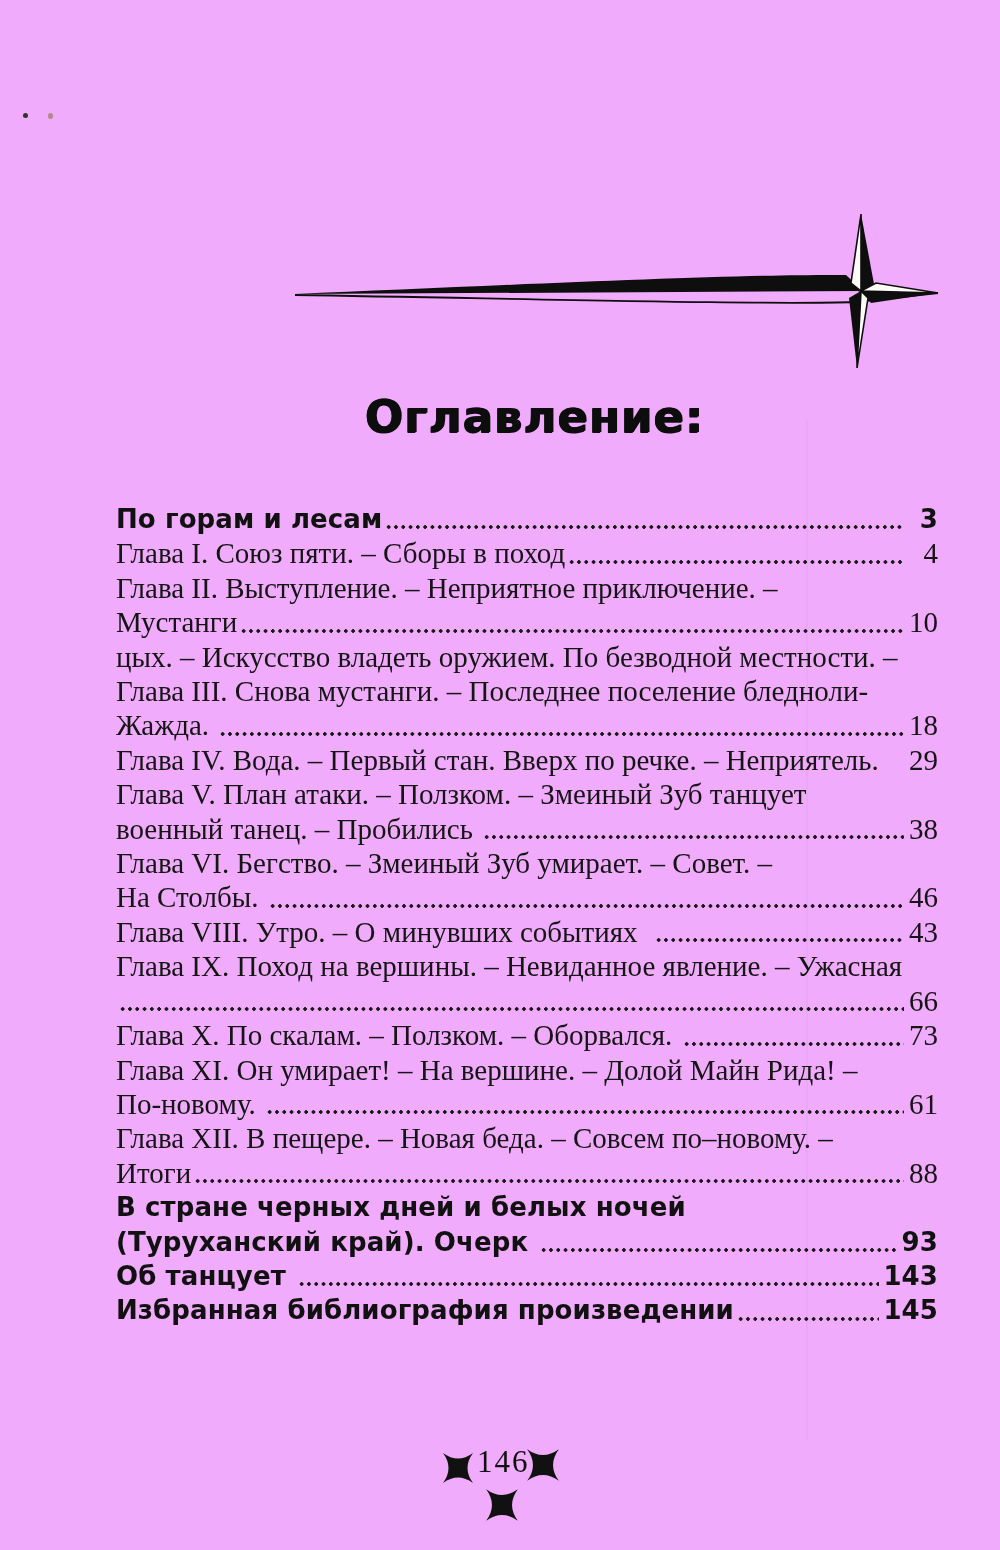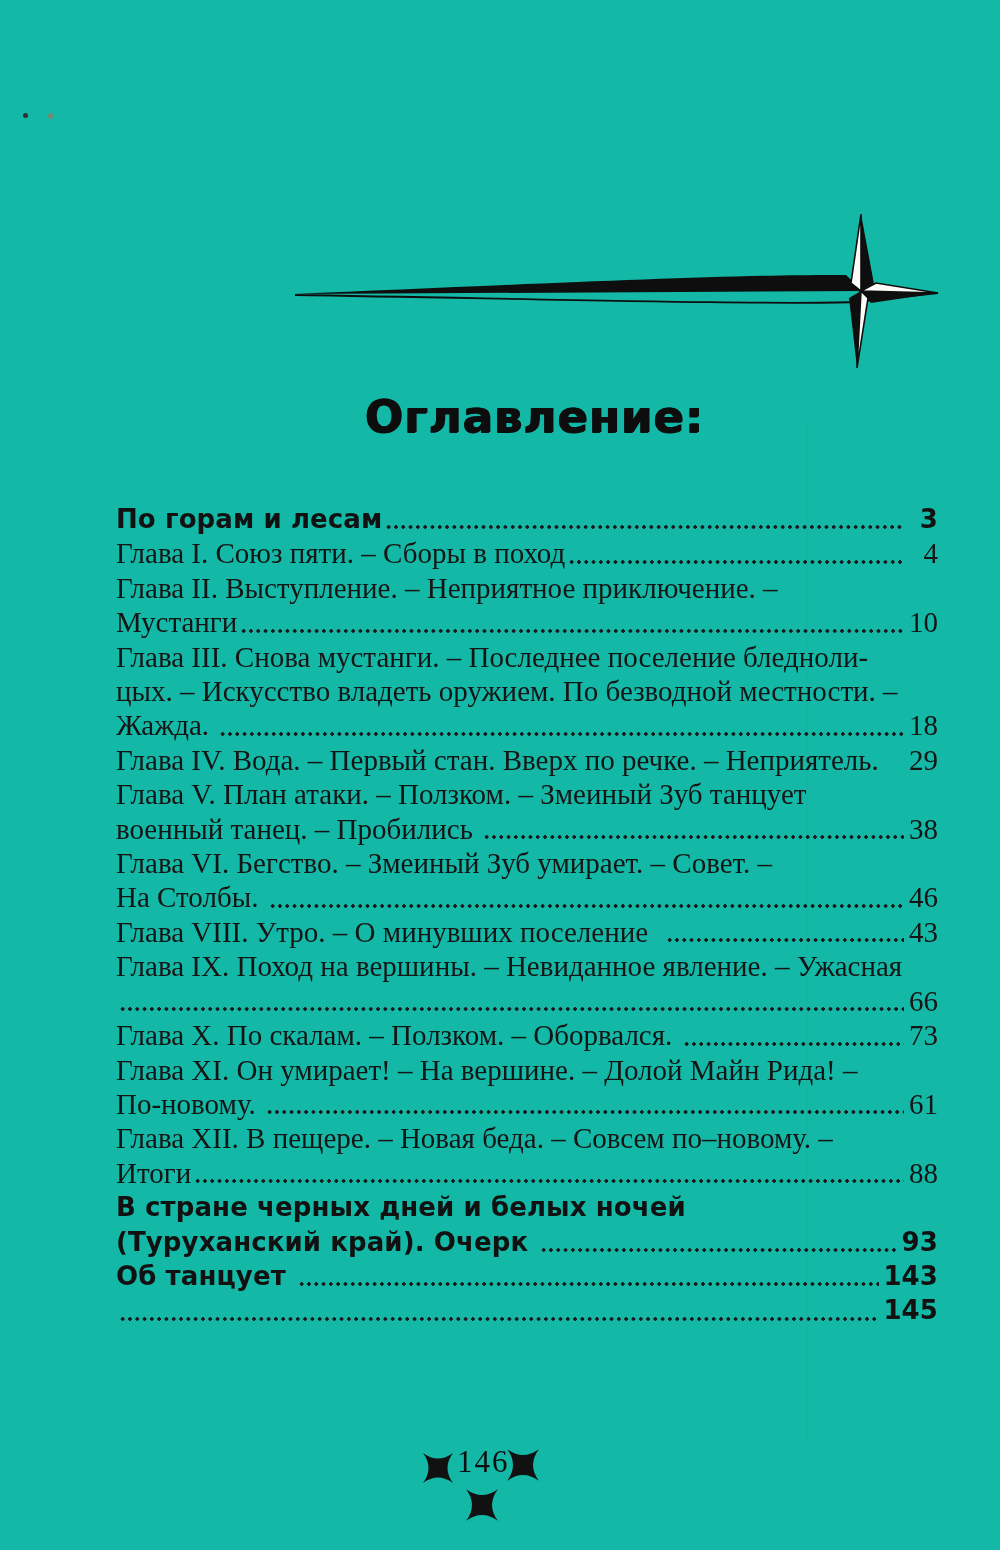--- a/index.html
+++ b/index.html
@@ -1,19 +1,19 @@
 <!DOCTYPE html>
 <html><head>
 <meta charset="utf-8">
 <style>
   html,body{margin:0;padding:0;}
   .page{
     position:relative;
     width:1000px;height:1550px;
-    background:#14b8a6;
+    background:#f0abfc;
     overflow:hidden;
     color:#171717;
   }
   
   .crease{position:absolute;left:806px;top:420px;width:2px;height:1020px;
     background:rgba(120,110,95,0.05);}
   .speck{position:absolute;border-radius:50%;}
   .speck-1{left:23px;top:113px;width:5px;height:5px;background:#33302e;}
   .speck-2{left:48px;top:113px;width:5px;height:6px;background:#9a7a55;opacity:.7;}
 
@@ -44,21 +44,21 @@
   .t{white-space:pre;}
   .leader{
     flex:1;align-self:stretch;margin:0 4px 0 3px;min-width:0;
     background-image:radial-gradient(circle,#191919 1.55px,rgba(0,0,0,0) 1.95px);
     background-size:7.3px 8px;background-repeat:repeat-x;
     background-position:left 0 bottom 5px;
   }
   .leader.noleader{background:none;}
   .pg{min-width:30px;text-align:right;}
 
-  .footer{position:absolute;left:400px;top:1443px;width:170px;height:95px;}
+  .footer{position:absolute;left:420px;top:1443px;width:170px;height:95px;}
   .footer .xmark{position:absolute;}
   .footer .x-left{left:20px;top:7px;}
   .footer .x-right{left:104px;top:3px;}
   .footer .x-bottom{left:63px;top:43px;}
   .page-num{
     position:absolute;left:57px;top:3px;
     font:31px/1 "Liberation Serif",serif;letter-spacing:2px;color:#101010;
   }
 </style>
 </head>
@@ -103,30 +103,30 @@
         <span class="t">Глава II. Выступление. – Неприятное приключение. –</span>
         <span class="leader noleader"></span>
 
       </div>
       <div class="row">
         <span class="t">Мустанги</span>
         <span class="leader"></span>
         <span class="pg">10</span>
       </div>
       <div class="row">
+        <span class="t">цых. – Искусство владеть оружием. По безводной местности. –</span>
+        <span class="leader noleader"></span>
+
+      </div>
+      <div class="row">
         <span class="t">Глава III. Снова мустанги. – Последнее поселение бледноли-</span>
         <span class="leader noleader"></span>
 
       </div>
       <div class="row">
-        <span class="t">цых. – Искусство владеть оружием. По безводной местности. –</span>
-        <span class="leader noleader"></span>
-
-      </div>
-      <div class="row">
         <span class="t">Жажда. </span>
         <span class="leader"></span>
         <span class="pg">18</span>
       </div>
       <div class="row">
         <span class="t">Глава IV. Вода. – Первый стан. Вверх по речке. – Неприятель.</span>
         <span class="leader noleader"></span>
         <span class="pg">29</span>
       </div>
       <div class="row">
@@ -143,21 +143,21 @@
         <span class="t">Глава VI. Бегство. – Змеиный Зуб умирает. – Совет. –</span>
         <span class="leader noleader"></span>
 
       </div>
       <div class="row">
         <span class="t">На Столбы. </span>
         <span class="leader"></span>
         <span class="pg">46</span>
       </div>
       <div class="row">
-        <span class="t">Глава VIII. Утро. – О минувших поселение  </span>
+        <span class="t">Глава VIII. Утро. – О минувших событиях  </span>
         <span class="leader"></span>
         <span class="pg">43</span>
       </div>
       <div class="row">
         <span class="t">Глава IX. Поход на вершины. – Невиданное явление. – Ужасная</span>
         <span class="leader noleader"></span>
 
       </div>
       <div class="row">
         <span class="leader"></span>
@@ -197,20 +197,21 @@
         <span class="t">(Туруханский край). Очерк </span>
         <span class="leader"></span>
         <span class="pg">93</span>
       </div>
       <div class="row bold">
         <span class="t">Об танцует </span>
         <span class="leader"></span>
         <span class="pg">143</span>
       </div>
       <div class="row bold">
+        <span class="t">Избранная библиография произведении</span>
         <span class="leader"></span>
         <span class="pg">145</span>
       </div>
   </div>
 
   <div class="footer">
     <svg class="xmark x-left" width="36" height="36" viewBox="0 0 36 36">
       <path d="M3,3 Q14,18 3,33 Q18,22 33,33 Q22,18 33,3 Q18,14 3,3 Z" fill="#111"></path>
     </svg>
     <span class="page-num">146</span>

